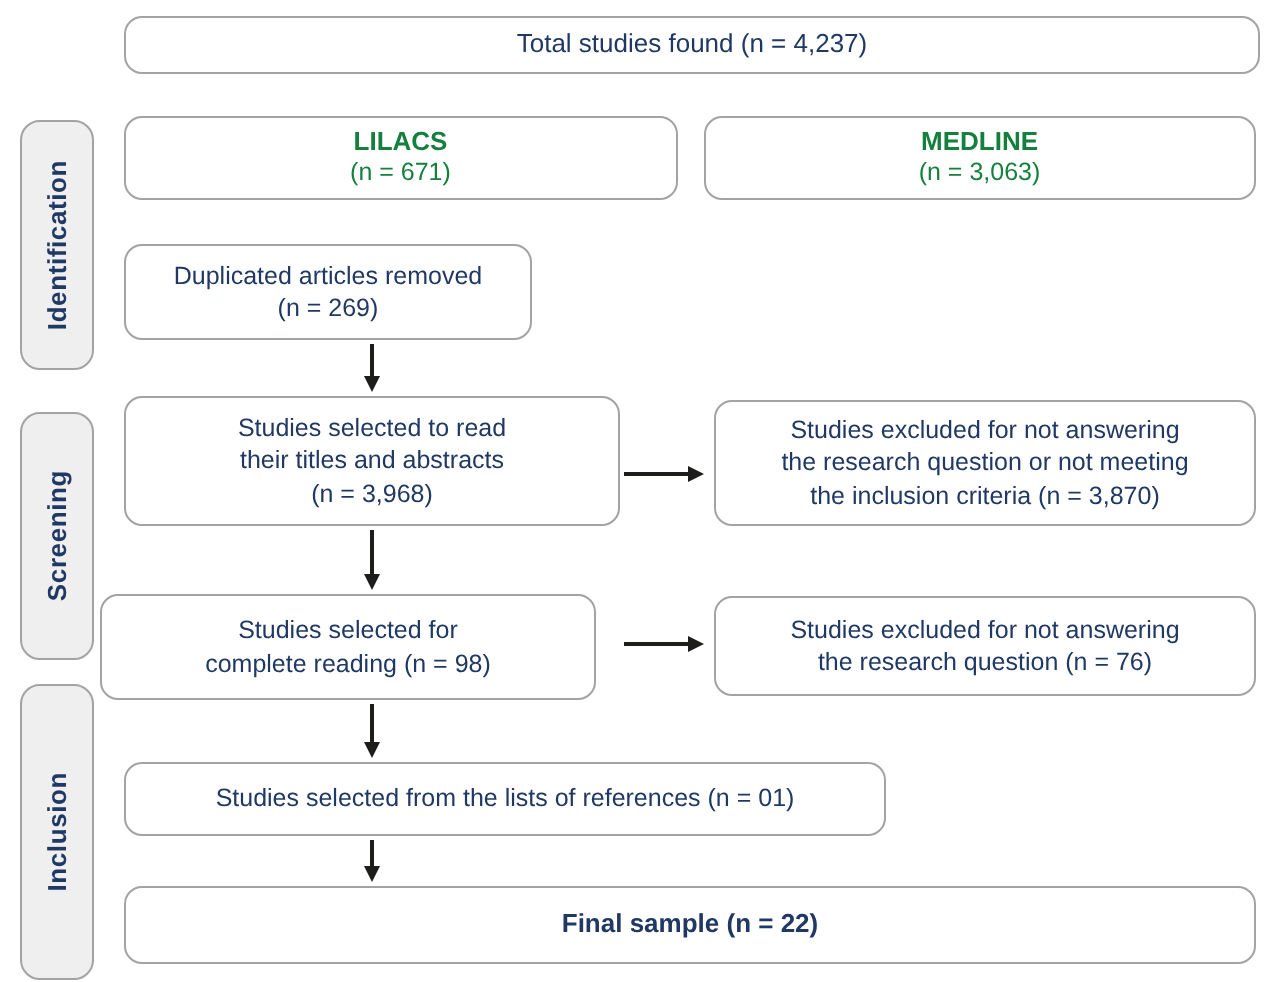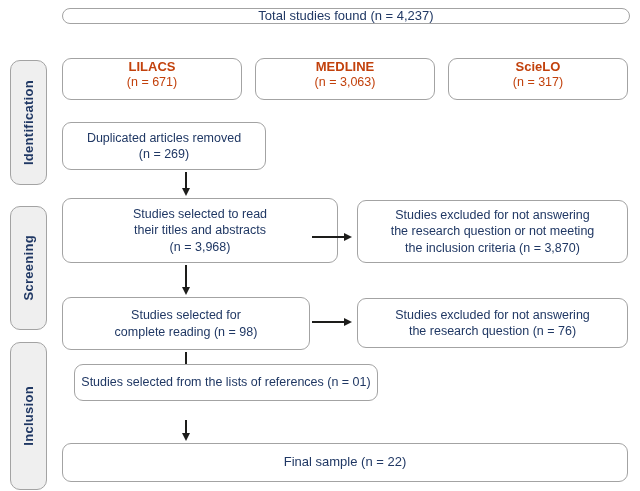--- a/index.html
+++ b/index.html
@@ -24,21 +24,21 @@
     display: flex;
     align-items: center;
     justify-content: center;
     text-align: center;
     color: #203864;
     font-size: 12.5px;
     line-height: 1.3;
     white-space: pre-line;
     padding: 2px 6px;
   }
-  .box.bold { font-weight: normal; }
+  .box.bold { font-weight: bold; }
   .stage {
     position: absolute;
     box-sizing: border-box;
     background: #efefef;
     border: 1.5px solid #a3a3a3;
     border-radius: 10px;
     display: flex;
     align-items: center;
     justify-content: center;
   }
@@ -61,21 +61,22 @@
   }
   .db-box {
     flex: 1;
     box-sizing: border-box;
     background: #ffffff;
     border: 1.5px solid #a3a3a3;
     border-radius: 9px;
     display: flex;
     flex-direction: column;
     align-items: center;
-    color: #c2410c;
+    justify-content: center;
+    color: #15803d;
     font-size: 12.5px;
     line-height: 1.25;
   }
   .db-name { font-weight: bold; font-size: 13px; }
   .arrow-down {
     position: absolute;
     width: 2px;
     background: #1d1d1b;
   }
   .arrow-down::after {
@@ -110,63 +111,59 @@
   <div class="stage" style="left:10px; top:60px; width:37px; height:125px;">
     <span>Identification</span>
   </div>
   <div class="stage" style="left:10px; top:206px; width:37px; height:124px;">
     <span>Screening</span>
   </div>
   <div class="stage" style="left:10px; top:342px; width:37px; height:148px;">
     <span>Inclusion</span>
   </div>
 
-  <div class="box" style="left:62px; top:8px; width:568px; height:16px; font-size:13px;">Total studies found (n = 4,237)</div>
+  <div class="box" style="left:62px; top:8px; width:568px; height:29px; font-size:13px;">Total studies found (n = 4,237)</div>
 
   <div class="db-row">
     <div class="db-box">
       <span class="db-name">LILACS</span>
       <span class="db-count">(n = 671)</span>
     </div>
     <div class="db-box">
       <span class="db-name">MEDLINE</span>
       <span class="db-count">(n = 3,063)</span>
     </div>
-    <div class="db-box">
-      <span class="db-name">ScieLO</span>
-      <span class="db-count">(n = 317)</span>
-    </div>
   </div>
 
   <div class="box" style="left:62px; top:122px; width:204px; height:48px;">Duplicated articles removed
 (n = 269)</div>
 
   <div class="arrow-down" style="left:185px; top:172px; height:17px;"></div>
 
-  <div class="box" style="left:62px; top:198px; width:276px; height:65px;">Studies selected to read
+  <div class="box" style="left:62px; top:198px; width:248px; height:65px;">Studies selected to read
 their titles and abstracts
 (n = 3,968)</div>
 
   <div class="box" style="left:357px; top:200px; width:271px; height:63px;">Studies excluded for not answering
 the research question or not meeting
 the inclusion criteria (n = 3,870)</div>
 
   <div class="arrow-right" style="left:312px; top:236px; width:33px;"></div>
 
   <div class="arrow-down" style="left:185px; top:265px; height:23px;"></div>
 
-  <div class="box" style="left:62px; top:297px; width:248px; height:53px;">Studies selected for
+  <div class="box" style="left:50px; top:297px; width:248px; height:53px;">Studies selected for
 complete reading (n = 98)</div>
 
   <div class="box" style="left:357px; top:298px; width:271px; height:50px;">Studies excluded for not answering
 the research question (n = 76)</div>
 
   <div class="arrow-right" style="left:312px; top:321px; width:33px;"></div>
 
   <div class="arrow-down" style="left:185px; top:352px; height:20px;"></div>
 
-  <div class="box" style="left:62px; top:364px; width:304px; height:37px;margin-left:12px;">Studies selected from the lists of references (n = 01)</div>
+  <div class="box" style="left:62px; top:381px; width:381px; height:37px;">Studies selected from the lists of references (n = 01)</div>
 
   <div class="arrow-down" style="left:185px; top:420px; height:14px;"></div>
 
   <div class="box bold" style="left:62px; top:443px; width:566px; height:39px; font-size:13px;">Final sample (n = 22)</div>
 
 </div>
 
 </body></html>

